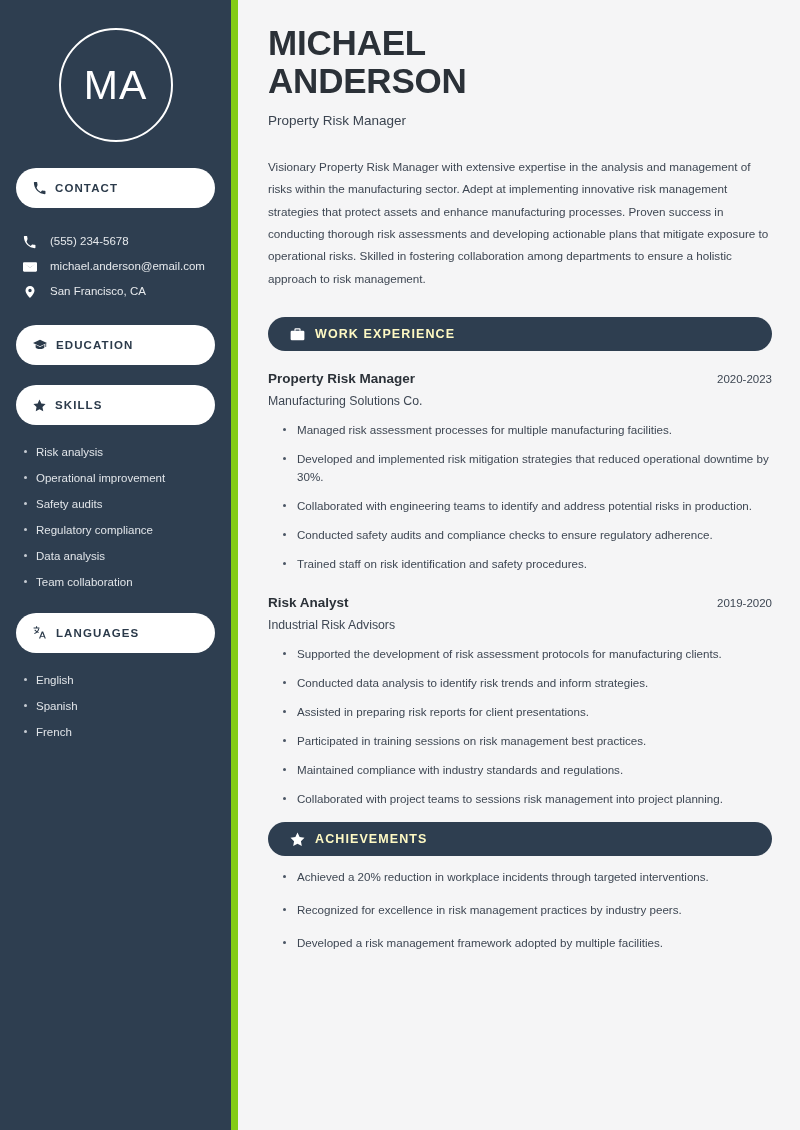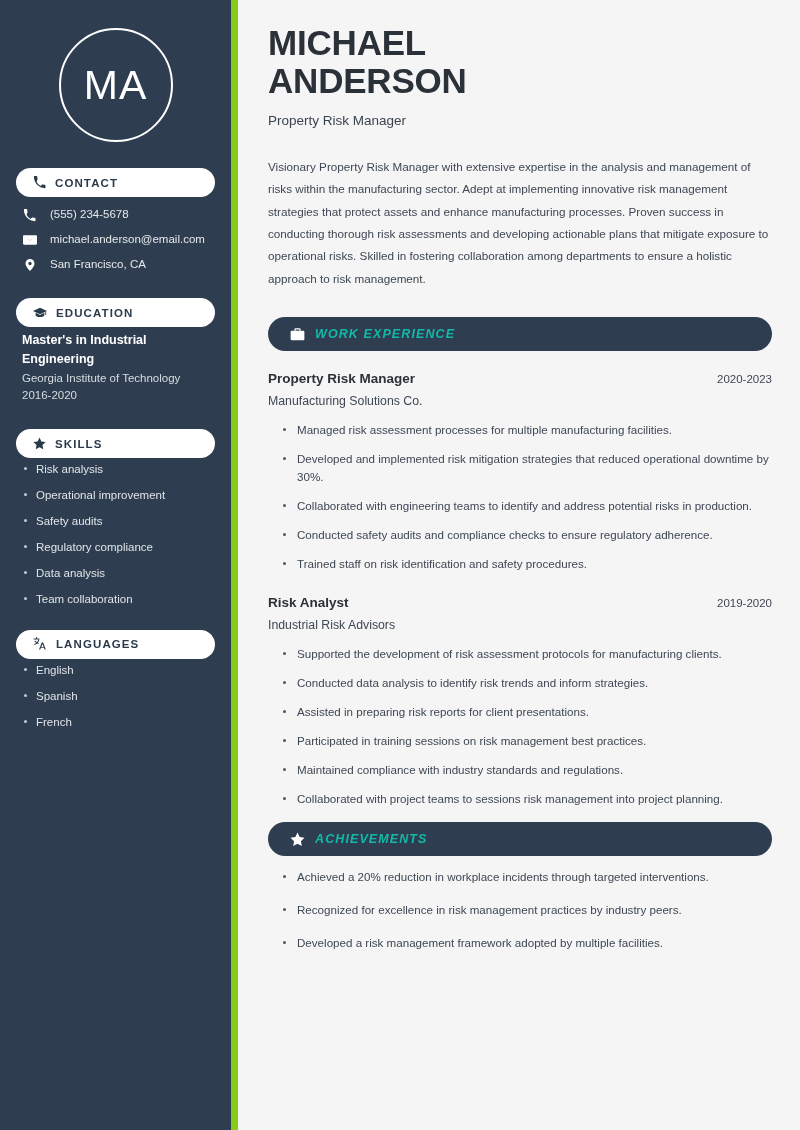--- a/index.html
+++ b/index.html
@@ -53,26 +53,26 @@
     color: #ffffff;
     font-size: 41px;
     font-weight: 400;
     letter-spacing: 1px;
     line-height: 1;
   }
 
   .pill {
     background: #ffffff;
     border-radius: 999px;
-    height: 29px;
+    height: 40px;
     display: flex;
     align-items: center;
     gap: 9px;
     padding: 0 17px;
-    margin-bottom: 4px;
+    margin-bottom: 20px;
   }
 
   .pill .pill-label {
     color: #2b3a4a;
     font-size: 11.5px;
     font-weight: bold;
     letter-spacing: 1.1px;
   }
 
   .pill .ic { display: flex; align-items: center; }
@@ -181,25 +181,24 @@
     border-radius: 999px;
     height: 34px;
     display: flex;
     align-items: center;
     gap: 10px;
     padding: 0 22px;
     margin-bottom: 20px;
   }
 
   .sec-bar .sec-label {
-    color: #14b8a6;
+    color: #fef9c3;
     font-size: 12.5px;
     font-weight: bold;
     letter-spacing: 1.1px;
-    font-style: italic;
   }
 
   .sec-bar .ic { display: flex; align-items: center; }
 
   .exp-head {
     display: flex;
     justify-content: space-between;
     align-items: baseline;
   }
 
@@ -304,25 +303,20 @@
       <span class="ic">
         <svg width="14" height="14" viewBox="0 0 24 24" fill="#2b3a4a">
             <path d="M12 3 0 8.5 12 14l12-5.5L12 3z"></path>
             <path d="M4.5 11.6v4.1c0 1.6 3.4 3.3 7.5 3.3s7.5-1.7 7.5-3.3v-4.1L12 15.3l-7.5-3.7z"></path>
             <path d="M22.6 9.6v5.2a.7.7 0 1 1-1.4 0V9.6z"></path>
           </svg>
       </span>
       <span class="pill-label">EDUCATION</span>
     </div>
 
-    <div class="edu-block">
-      <div class="edu-degree">Master's in Industrial Engineering</div>
-      <div class="edu-school">Georgia Institute of Technology</div>
-      <div class="edu-years">2016-2020</div>
-    </div>
 
     <div class="pill">
       <span class="ic">
         <svg width="13" height="13" viewBox="0 0 24 24" fill="#2b3a4a">
             <path d="M12 .9l3.4 7.2 7.8 1.1-5.7 5.5 1.4 7.8L12 18.8 5.1 22.5l1.4-7.8L.8 9.2l7.8-1.1z"></path>
           </svg>
       </span>
       <span class="pill-label">SKILLS</span>
     </div>
 

